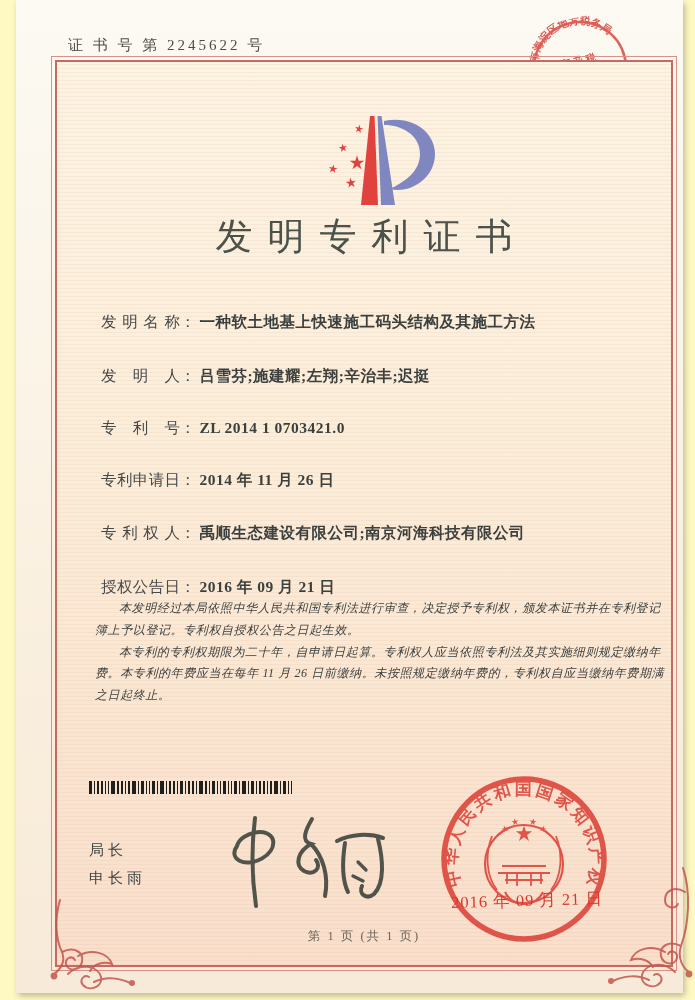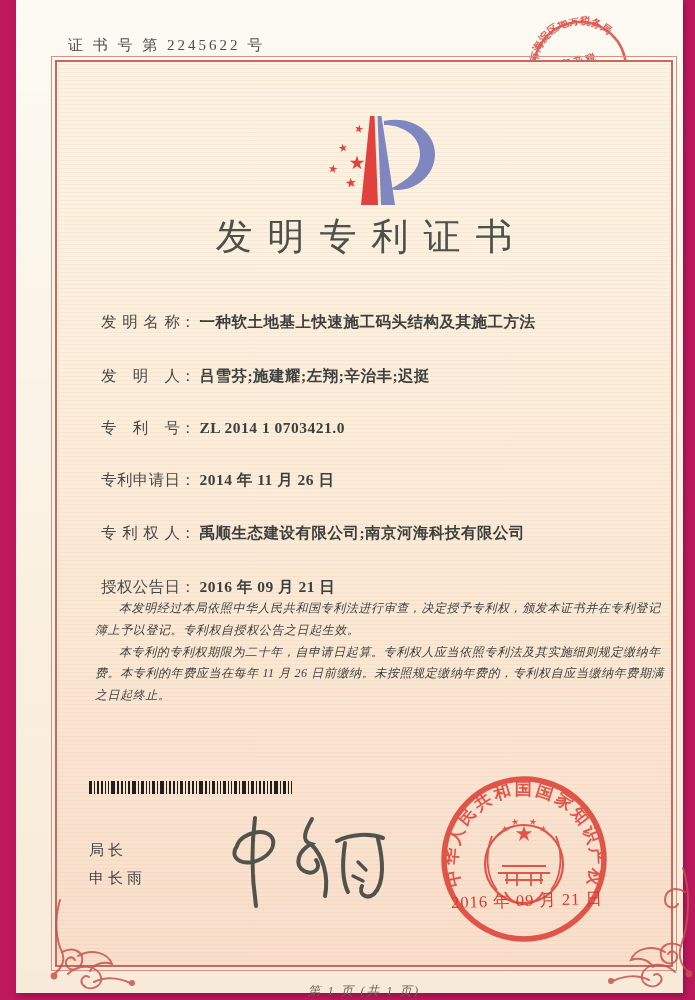--- a/index.html
+++ b/index.html
@@ -1,16 +1,16 @@
 <!DOCTYPE html>
 <html><head>
 <meta charset="utf-8">
 <style>
   html,body{margin:0;padding:0;background:#e9e7e3;font-family:"Liberation Serif", serif;}
-  .scan{position:relative;width:695px;height:1000px;overflow:hidden;background:#be185d;}
+  .scan{position:relative;width:695px;height:1000px;overflow:hidden;background:#fef9c3;}
   .paper{position:absolute;left:16px;top:0;width:667px;height:993px;
     background:linear-gradient(180deg,#fcfaf3 0%,#fbf5e9 30%,#faf0e0 60%,#f8ead8 100%);
     box-shadow:2px 3px 6px rgba(0,0,0,.25);}
   .frame{position:absolute;left:35px;top:56px;width:624px;height:913px;border:1px solid #d99089;}
   .frame-inner{position:absolute;inset:3px;border:2px solid #c66a61;
     background:
       repeating-linear-gradient(0deg, rgba(222,140,108,.10) 0 1px, rgba(255,255,255,0) 1px 4px),
       linear-gradient(180deg,#fbf3e3 0%,#faefdc 38%,#f9e8d4 66%,#f7dfcc 100%);}
   .abs{position:absolute;}
   .cert-no{left:52px;top:36px;font-size:15px;color:#4c4c49;letter-spacing:3px;}
@@ -27,21 +27,21 @@
     color:#3b403f;font-style:italic;letter-spacing:.6px;}
   .paras p{margin:0;text-indent:2em;}
   .barcode{left:32px;top:719px;height:13px;display:flex;align-items:stretch;}
   .barcode i{display:block;background:#1f1f1d;margin-right:2px;}
   .chief{left:32px;top:779px;font-size:15px;color:#3f4442;letter-spacing:4px;}
   .chief-name{left:32px;top:807px;font-size:15px;color:#3f4442;letter-spacing:4px;}
   .signature{left:160px;top:748px;}
   .seal{left:382px;top:712px;opacity:.9;}
   .issue-date{left:394px;top:828px;font-size:16.5px;color:#d8382e;letter-spacing:1px;
     transform:rotate(-1.5deg);white-space:nowrap;font-weight:500;}
-  .footer{left:0;right:0;top:921px;text-align:center;font-size:12.5px;color:#6d6459;letter-spacing:2px;font-style:italic;}
+  .footer{left:0;right:0;top:866px;text-align:center;font-size:12.5px;color:#6d6459;letter-spacing:2px;}
   .filigree-bl{left:-9px;top:836px;}
   .filigree-br{left:538px;top:800px;transform:scaleX(-1);}
 </style>
 </head>
 <body>
 
 <div class="scan">
   <div class="paper">
 
     <div class="abs cert-no">证 书 号 第 2245622 号</div>

